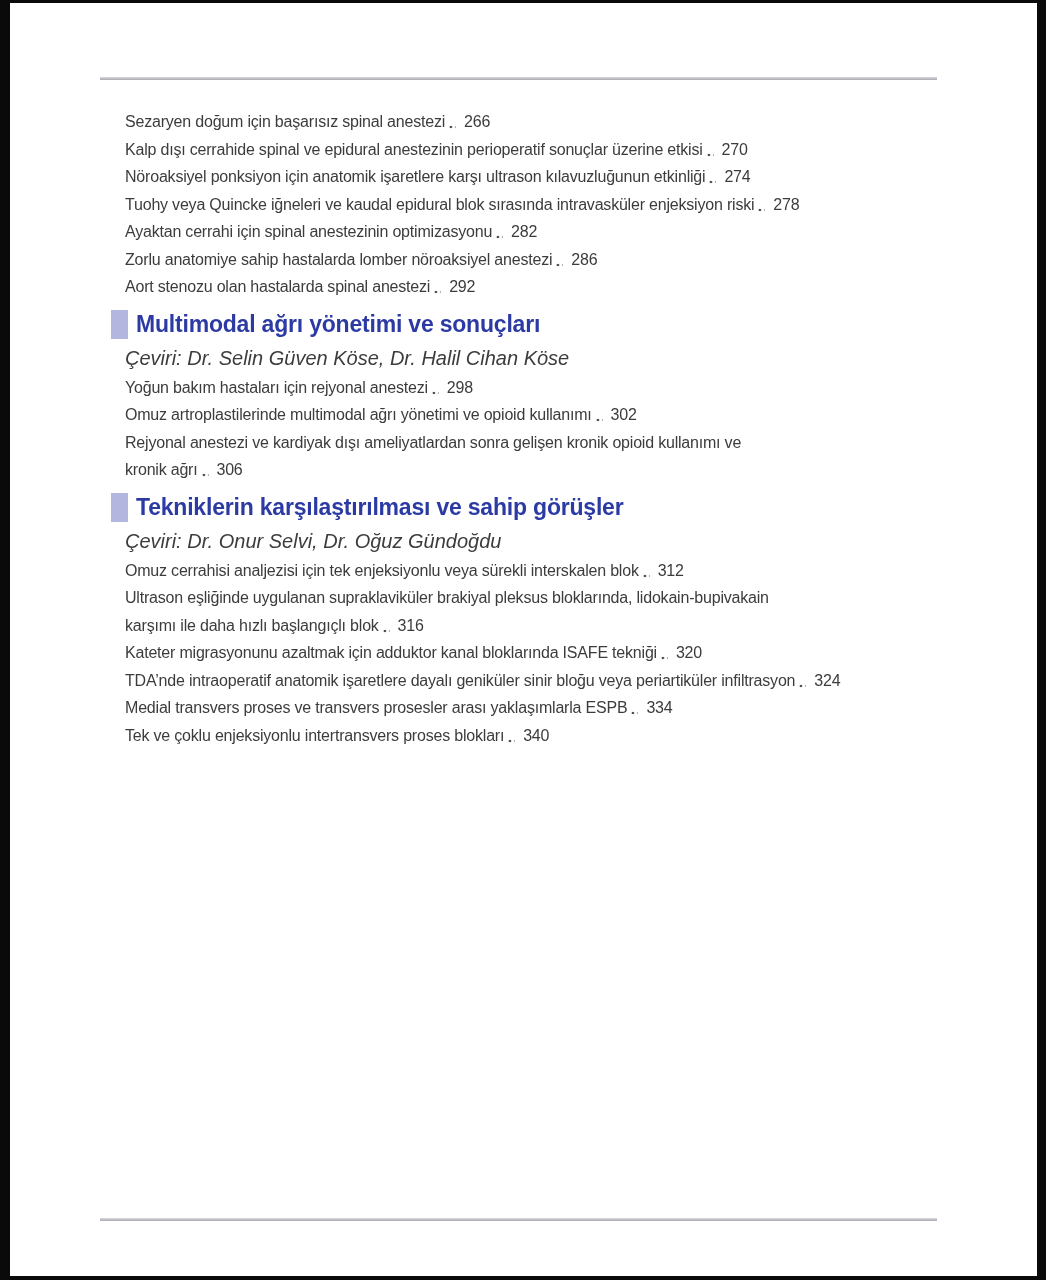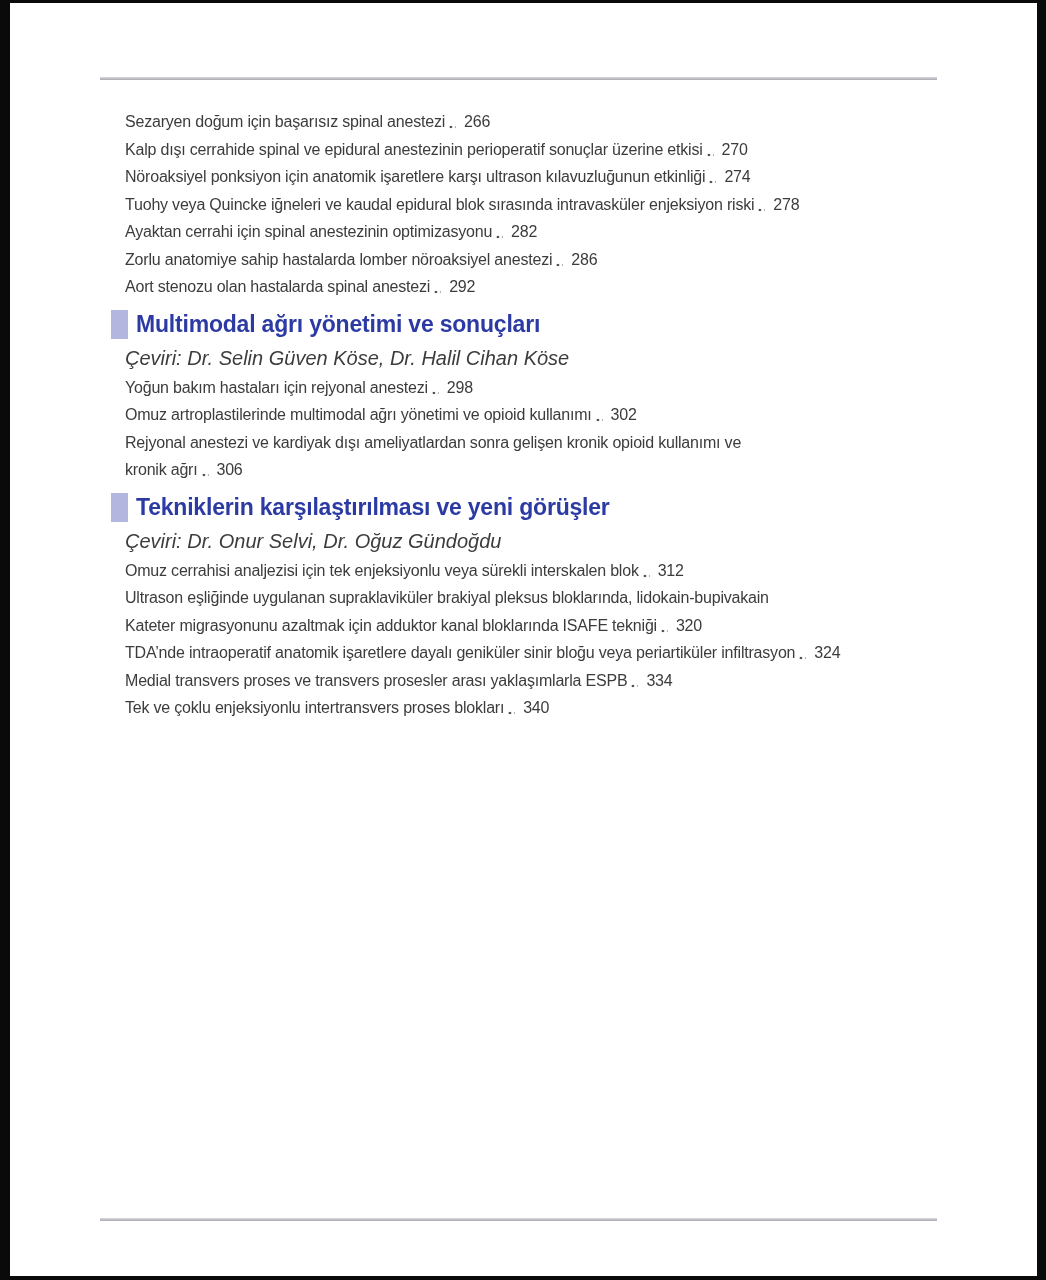--- a/index.html
+++ b/index.html
@@ -172,35 +172,40 @@
       <span class="leader"></span>
       <span class="page-num">306</span>
     </div>
   </div>
 </div>
   </section>
 
   <section>
     <div class="heading-row">
       <span class="marker"></span>
-      <span class="heading-text">Tekniklerin karşılaştırılması ve yeni görüşler</span>
+      <span class="heading-text">Tekniklerin karşılaştırılması ve sahip görüşler</span>
     </div>
     <p class="translators">Çeviri: Dr. Onur Selvi, Dr. Oğuz Gündoğdu</p>
     <div class="entry-list">
   <div class="entry">
 
     <div class="entry-line">
       <span class="entry-title">Omuz cerrahisi analjezisi için tek enjeksiyonlu veya sürekli interskalen blok</span>
       <span class="leader"></span>
       <span class="page-num">312</span>
     </div>
   </div>
 
   <div class="entry">
     <div class="entry-line">Ultrason eşliğinde uygulanan supraklaviküler brakiyal pleksus bloklarında, lidokain-bupivakain</div>
+    <div class="entry-line">
+      <span class="entry-title">karşımı ile daha hızlı başlangıçlı blok</span>
+      <span class="leader"></span>
+      <span class="page-num">316</span>
+    </div>
   </div>
 
   <div class="entry">
 
     <div class="entry-line">
       <span class="entry-title">Kateter migrasyonunu azaltmak için adduktor kanal bloklarında ISAFE tekniği</span>
       <span class="leader"></span>
       <span class="page-num">320</span>
     </div>
   </div>

